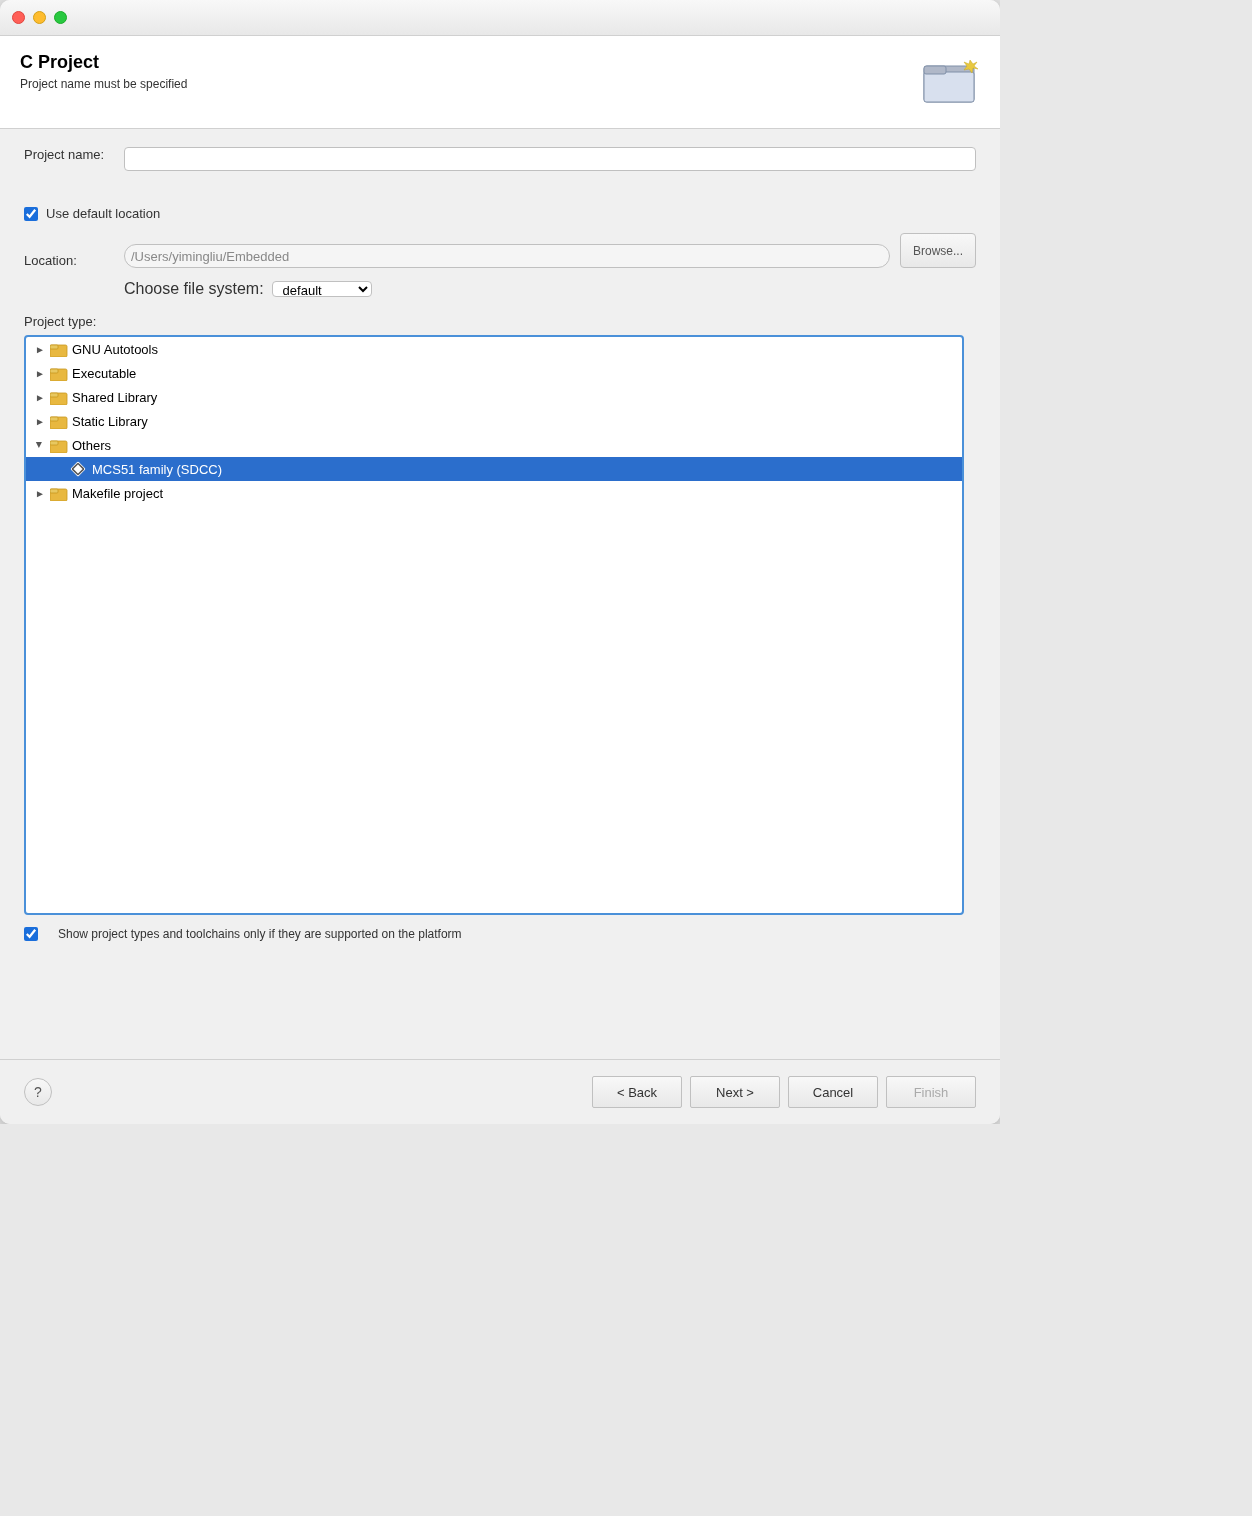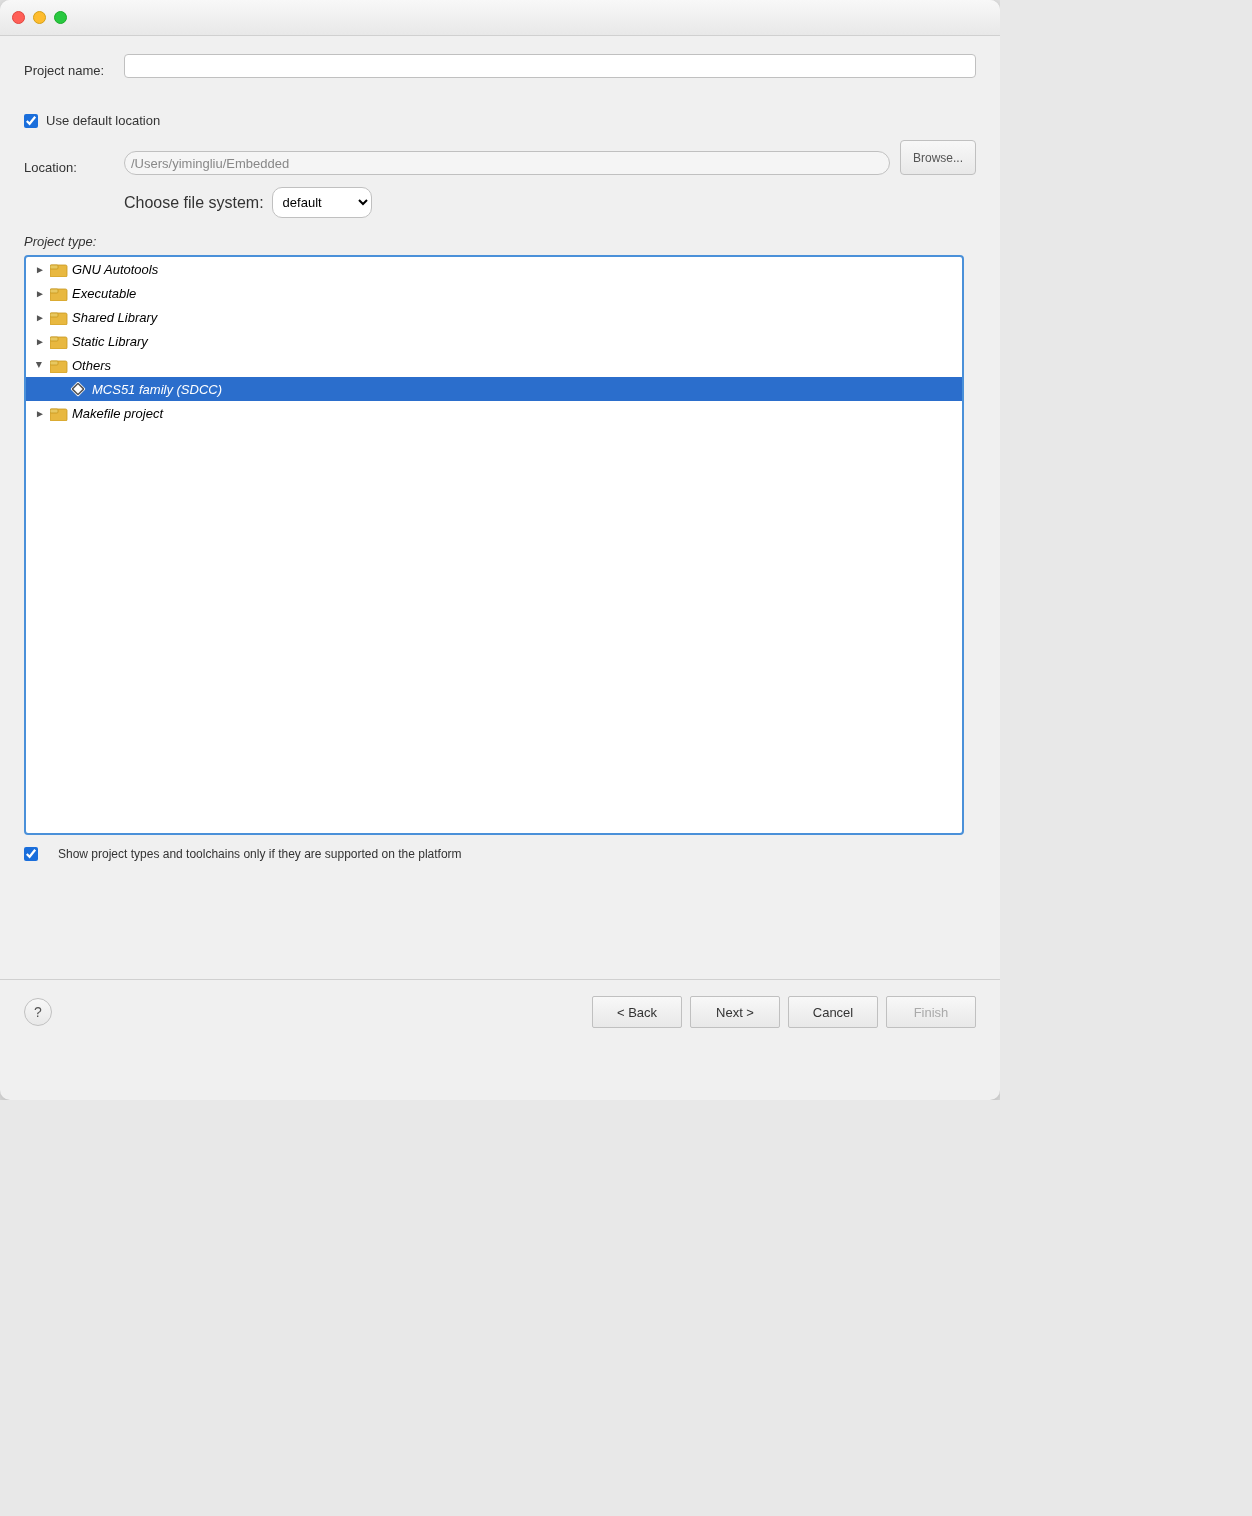--- a/index.html
+++ b/index.html
@@ -59,21 +59,21 @@
       flex-shrink: 0;
     }
 
     .content {
       padding: 18px 24px;
       background: #f0f0f0;
     }
 
     .form-row {
       display: flex;
-      align-items: flex-end;
+      align-items: flex-start;
       margin-bottom: 12px;
     }
     .form-row label {
       min-width: 100px;
       color: #333;
       font-size: 13px;
     }
     .form-row input[type="text"] {
       flex: 1;
       height: 24px;
@@ -137,35 +137,34 @@
       align-items: center;
       margin-bottom: 16px;
       padding-left: 100px;
     }
     .filesystem-row label {
       font-size: 16px;
       color: #333;
       margin-right: 8px;
     }
     .filesystem-select {
-      height: 31px;
-      border: 1px solid #c0c0c0;
-      border-radius: 10px;
+      height: 16px;
+      border: 1px solid #c0c0c0;
+      border-radius: 4px;
       padding: 0 6px;
       font-size: 13px;
       background: white;
       min-width: 100px;
     }
 
     .two-pane-area {
       display: flex;
       gap: 8px;
       margin-bottom: 12px;
       align-items: center;
-      font-style: italic;
     }
 
     .pane-label {
       font-size: 13px;
       color: #333;
       margin-bottom: 6px;
     }
 
     .left-pane {
       flex: 1;
@@ -297,20 +296,36 @@
 <body>
 
 <div class="window">
 
   <div class="title-bar">
     <div class="traffic-light close"></div>
     <div class="traffic-light minimize"></div>
     <div class="traffic-light maximize"></div>
   </div>
 
+  <div class="header-area">
+    <div class="header-text">
+      <h1>C Project</h1>
+      <p>Project name must be specified</p>
+    </div>
+    <div class="header-icon wizard-icon">
+      <svg width="60" height="60" viewBox="0 0 60 60">
+
+        <rect x="4" y="14" width="50" height="36" rx="3" fill="#b0b8c8" stroke="#8090a8" stroke-width="1"></rect>
+        <rect x="4" y="20" width="50" height="30" rx="2" fill="#d8e0ee" stroke="#8090a8" stroke-width="1"></rect>
+        <rect x="4" y="14" width="22" height="8" rx="2" fill="#b0b8c8" stroke="#8090a8" stroke-width="1"></rect>
+
+        <polygon points="50,8 53,12 57,10 54,14 58,17 53,16 52,21 49,17 44,18 47,14 44,10 49,12" fill="#e8c840" stroke="#c8a820" stroke-width="0.5"></polygon>
+      </svg>
+    </div>
+  </div>
 
   <div class="content">
 
     <div class="form-row">
       <label>Project name:</label>
       <input type="text" value="" style="">
     </div>
 
     <div class="checkbox-row">
       <input type="checkbox" id="default-loc" checked="" style="">

